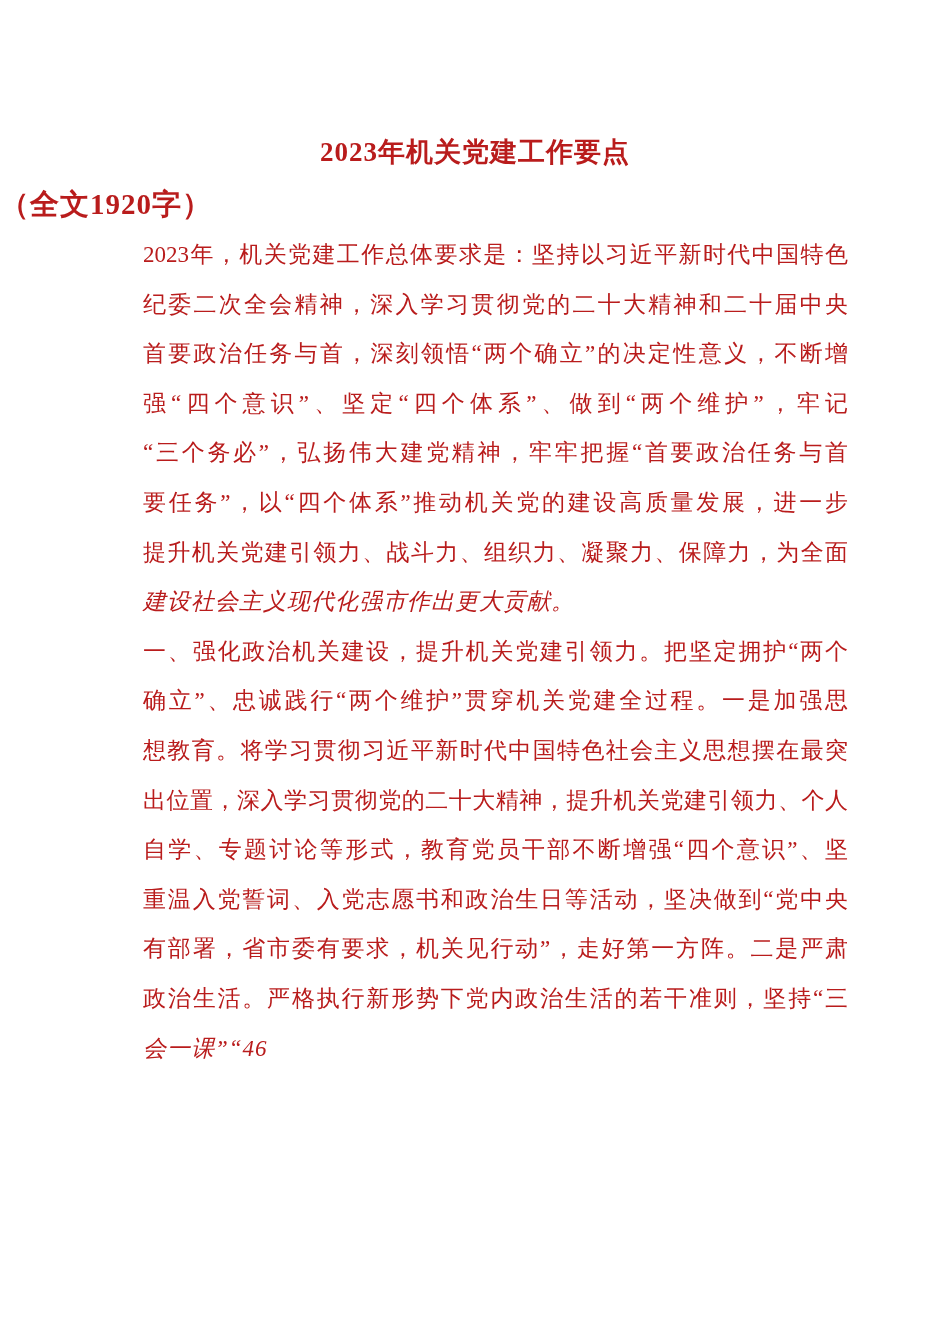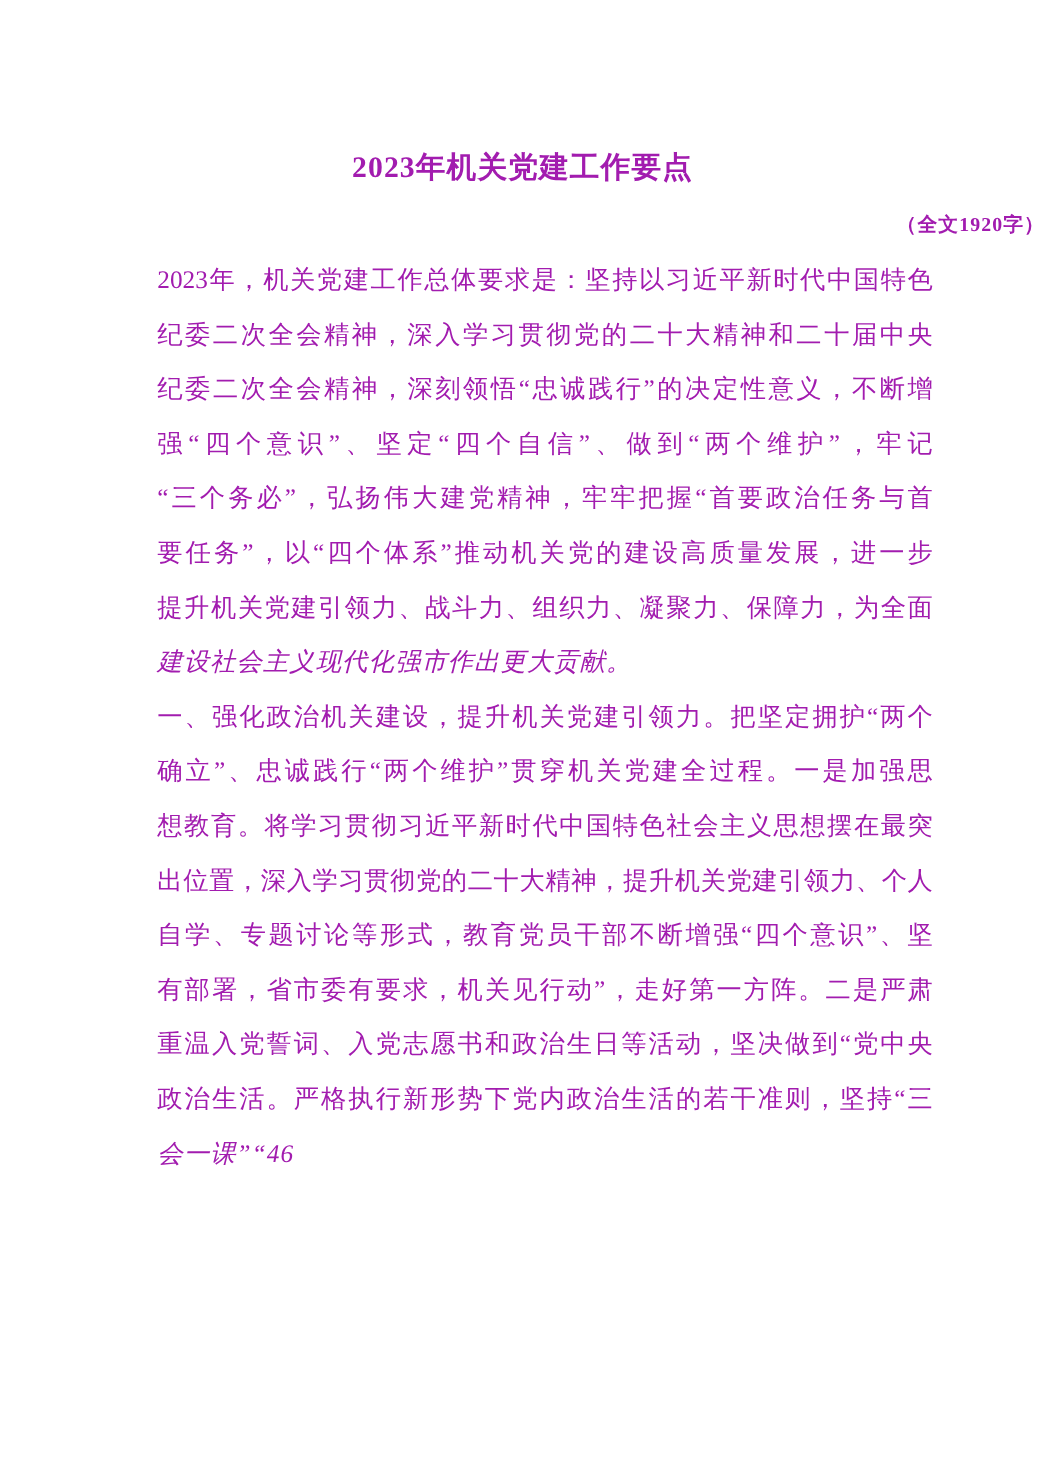--- a/index.html
+++ b/index.html
@@ -8,38 +8,38 @@
     background: #ffffff;
   }
   .page {
     position: relative;
     width: 950px;
     height: 1344px;
     margin: 0 auto;
     background: #ffffff;
     box-sizing: border-box;
     padding-top: 126px;
-    color: #a21caf;
+    color: #b91c1c;
     font-family: "Liberation Serif", "DejaVu Serif", serif;
     overflow: hidden;
   }
   .doc-title {
     margin: 0;
     width: 100%;
     text-align: center;
     font-size: 27px;
     font-weight: 700;
     line-height: 52px;
     letter-spacing: 1px;
   }
   .doc-subtitle {
     margin: 0;
     width: 100%;
-    text-align: right;
-    font-size: 18px;
+    text-align: left;
+    font-size: 29px;
     font-weight: 700;
     line-height: 52px;
     letter-spacing: 1px;
   }
   .doc-body {
     margin-left: 143px;
     margin-right: 102px; 
   }
   .para {
     margin: 0;
@@ -68,34 +68,34 @@
 
   <h1 class="doc-title">2023年机关党建工作要点</h1>
 
   <h2 class="doc-subtitle">（全文1920字）</h2>
 
   <div class="doc-body">
 
     <p class="para">
       <span class="line">2023年，机关党建工作总体要求是：坚持以习近平新时代中国特色</span>
       <span class="line">纪委二次全会精神，深入学习贯彻党的二十大精神和二十届中央</span>
-      <span class="line">纪委二次全会精神，深刻领悟“忠诚践行”的决定性意义，不断增</span>
-      <span class="line">强“四个意识”、坚定“四个自信”、做到“两个维护”，牢记</span>
+      <span class="line">首要政治任务与首，深刻领悟“两个确立”的决定性意义，不断增</span>
+      <span class="line">强“四个意识”、坚定“四个体系”、做到“两个维护”，牢记</span>
       <span class="line">“三个务必”，弘扬伟大建党精神，牢牢把握“首要政治任务与首</span>
       <span class="line">要任务”，以“四个体系”推动机关党的建设高质量发展，进一步</span>
       <span class="line">提升机关党建引领力、战斗力、组织力、凝聚力、保障力，为全面</span>
       <span class="line flush">建设社会主义现代化强市作出更大贡献。</span>
     </p>
 
     <p class="para">
       <span class="line">一、强化政治机关建设，提升机关党建引领力。把坚定拥护“两个</span>
       <span class="line">确立”、忠诚践行“两个维护”贯穿机关党建全过程。一是加强思</span>
       <span class="line">想教育。将学习贯彻习近平新时代中国特色社会主义思想摆在最突</span>
       <span class="line">出位置，深入学习贯彻党的二十大精神，提升机关党建引领力、个人</span>
       <span class="line">自学、专题讨论等形式，教育党员干部不断增强“四个意识”、坚</span>
+      <span class="line">重温入党誓词、入党志愿书和政治生日等活动，坚决做到“党中央</span>
       <span class="line">有部署，省市委有要求，机关见行动”，走好第一方阵。二是严肃</span>
-      <span class="line">重温入党誓词、入党志愿书和政治生日等活动，坚决做到“党中央</span>
       <span class="line">政治生活。严格执行新形势下党内政治生活的若干准则，坚持“三</span>
       <span class="line flush">会一课”“46</span>
     </p>
 
   </div>
 </div>
 
 </body></html>

